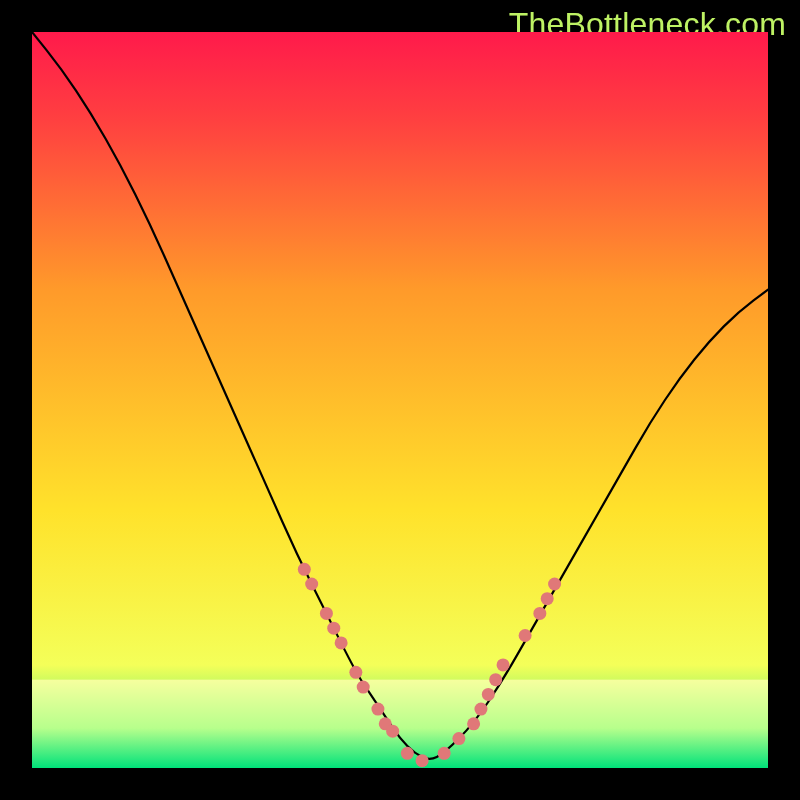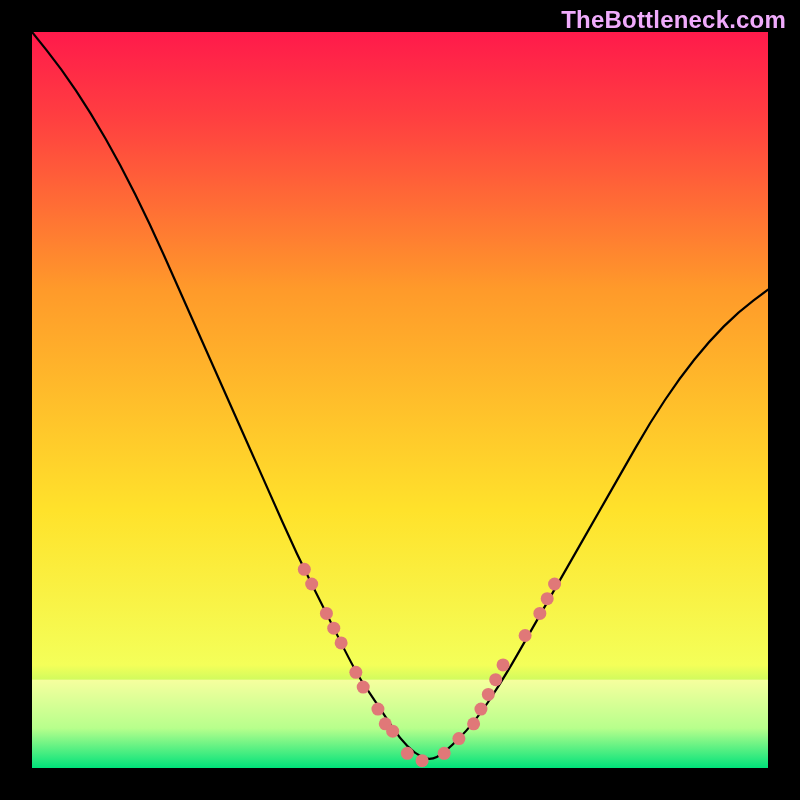--- a/index.html
+++ b/index.html
@@ -1,18 +1,18 @@
 <!DOCTYPE html>
 <html><head>
 <meta charset="utf-8">
 <style>
   html,body{margin:0;padding:0;width:800px;height:800px;background:#000;overflow:hidden;font-family:Arial,Helvetica,sans-serif}
   .wrap{position:relative;width:800px;height:800px;background:#000}
   .plot{position:absolute;left:32px;top:32px;width:736px;height:736px}
-  .watermark{position:absolute;top:6px;right:14px;color:#f0abfc;font-size:24px;font-weight:700;letter-spacing:0.2px}
+  .watermark{position:absolute;top:6px;right:14px;color:#bef264;font-size:32px;font-weight:400;letter-spacing:0.2px}
 </style>
 </head>
 <body>
 <div class="wrap">
 
 <div class="watermark">TheBottleneck.com</div>
 
 <svg class="plot" viewBox="0 0 736 736" preserveAspectRatio="none">
   <defs>
     <linearGradient id="bg" x1="0" y1="0" x2="0" y2="1">

